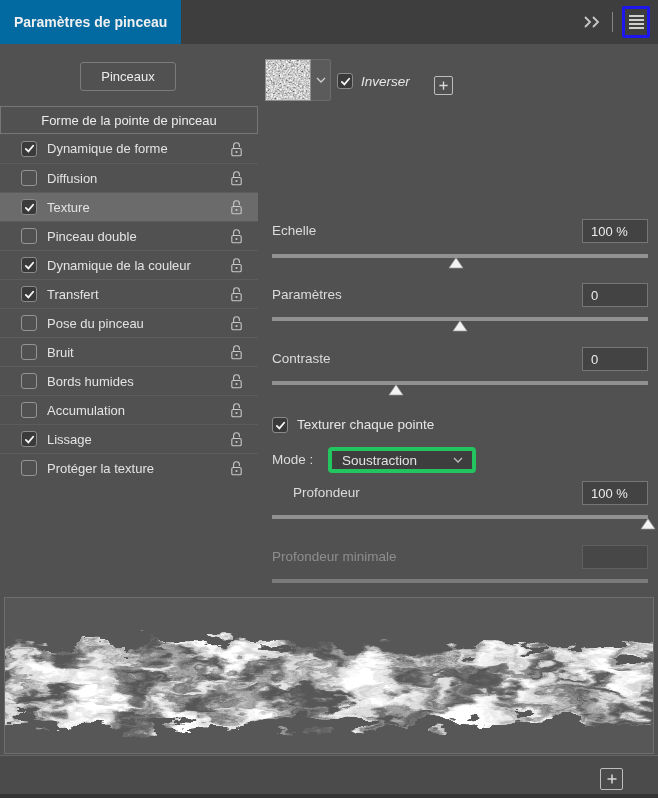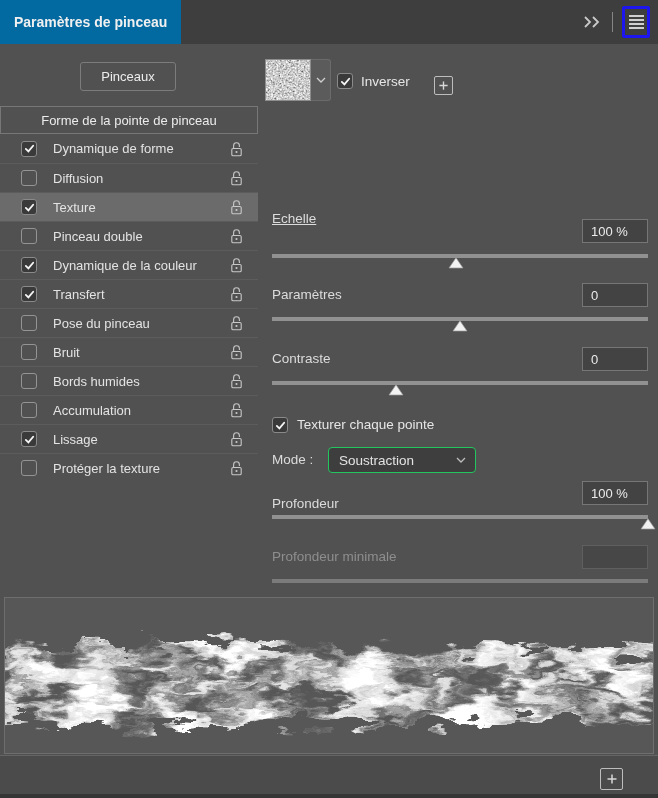--- a/index.html
+++ b/index.html
@@ -17,44 +17,44 @@
 
   
   .btn-pinceaux { position:absolute; left:80px; top:62px; width:96px; height:29px; background:#515151; border:1px solid #7c7c7c; border-radius:3px; color:#ececec; font-size:13px; display:flex; align-items:center; justify-content:center; cursor:default; }
   .tex-split { position:absolute; left:265px; top:59px; width:66px; height:42px; display:flex; }
   .tex-thumb { width:46px; height:42px; border:1px solid #8d8d8d; }
   .tex-arrow { width:20px; height:42px; background:#5b5b5b; border:1px solid #6b6b6b; border-left:none; border-radius:0 3px 3px 0; display:flex; align-items:center; justify-content:center; }
   .chk { width:16px; height:16px; border:1px solid #949494; border-radius:3px; background:transparent; display:inline-flex; align-items:center; justify-content:center; flex:0 0 16px; }
   .chk svg { visibility:hidden; }
   .chk.checked { background:#3a3a3a; border-color:#8a8a8a; }
   .chk.checked svg { visibility:visible; }
-  .inverser-row { position:absolute; left:337px; top:73px; display:flex; align-items:center; gap:8px; font-size:13.5px; color:#e6e6e6; }
+  .inverser-row { position:absolute; left:337px; top:73px; display:flex; align-items:center; gap:8px; font-size:13.5px; color:#e6e6e6;font-style:italic; }
   .plusbtn { border:1px solid #bdbdbd; border-radius:2px; background:transparent; display:flex; align-items:center; justify-content:center; }
   .plus-top { position:absolute; left:434px; top:76px; width:19px; height:19px; }
 
   
   .sidebar { position:absolute; left:0; top:106px; width:258px; }
   .sb-header { height:28px; border:1px solid #777777; display:flex; align-items:center; justify-content:center; color:#ececec; font-size:13px; }
-  .sb-row { position:relative; height:29px; display:flex; align-items:center; border-top:1px solid #5c5c5c; padding-left:21px; gap:16px; }
+  .sb-row { position:relative; height:29px; display:flex; align-items:center; border-top:1px solid #5c5c5c; padding-left:21px; gap:10px; }
   .sb-row:first-of-type { border-top:none; }
   .sb-row.selected { background:#6b6b6b; }
   .sb-label { color:#e3e3e3; font-size:13px; padding-left:0; }
   .sb-lock { position:absolute; right:14px; top:50%; transform:translateY(-50%); line-height:0; }
 
   
   .rpanel { position:absolute; left:272px; top:106px; width:376px; }
   .ctl-label { position:absolute; left:0; font-size:13.5px; color:#dcdcdc; height:24px; line-height:24px; }
   .ctl-label.disabled { color:#8e8e8e; }
   .val-input { position:absolute; right:0; width:66px; height:24px; background:#434343; border:1px solid #767676; color:#ebebeb; font-size:13px; font-family:"Liberation Sans",sans-serif; padding-left:8px; }
   .val-input:disabled { background:#474747; border-color:#5f5f5f; }
   .track { position:absolute; left:0; width:376px; height:4px; background:#919191; }
   .track.disabled { background:#7b7b7b; }
   .thumb { position:absolute; width:16px; height:12px; transform:translateX(-50%); line-height:0; }
   .cb-row { position:absolute; left:0; display:flex; align-items:flex-start; gap:9px; font-size:13.5px; color:#e6e6e6; }
-  .dd { position:absolute; height:26px; background:#3e3e3e; border:1px solid #22c55e; border-radius:4px; display:flex; align-items:center; padding:0 10px; color:#e3e3e3; font-size:13.5px; }
+  .dd { position:absolute; height:26px; background:#3e3e3e; border:4px solid #22c55e; border-radius:4px; display:flex; align-items:center; padding:0 10px; color:#e3e3e3; font-size:13.5px; }
   .dd .dd-chev { position:absolute; right:9px; top:50%; transform:translateY(-50%); line-height:0; }
 
   
   .preview { position:absolute; left:4px; top:597px; width:650px; height:157px; background:#575757; border:1px solid #6e6e6e; }
   .preview svg { display:block; }
 
   
   .bottombar { position:absolute; left:0; top:755px; width:658px; height:43px; background:#4b4b4b; border-top:1px solid #656565; }
   .plus-bottom { position:absolute; left:600px; top:12px; width:23px; height:22px; }
   .bottom-strip { position:absolute; left:0; bottom:0; width:658px; height:4px; background:#353535; }
@@ -285,21 +285,21 @@
               <rect x="2.8" y="8" width="9.4" height="7.2" rx="1.3" fill="none" stroke="#c8c8c8" stroke-width="1.1"></rect>
               <circle cx="7.5" cy="11.5" r="1.1" fill="#c8c8c8"></circle>
               <path d="M4.6 8 V5.2 a2.9 2.9 0 0 1 5.8 0 V6.4" fill="none" stroke="#c8c8c8" stroke-width="1.1"></path>
             </svg></span>
         </div>
       </div>
   </div>
 
   <div class="rpanel">
 
-    <span class="ctl-label" style="top:101px;text-decoration:underline;">Echelle</span>
+    <span class="ctl-label" style="top:113px;">Echelle</span>
     <input class="val-input" style="top: 113px;" value="100 %">
     <div class="track" style="top:148px;"></div>
     <span class="thumb" style="top: 151px; left: 49%;">
       <svg width="16" height="12" viewBox="0 0 16 12">
           <path d="M8 0.8 L15 11 L1 11 Z" fill="#f2f2f2" stroke="#9c9c9c" stroke-width="0.7" stroke-linejoin="round"></path>
         </svg>
     </span>
 
     <span class="ctl-label" style="top:177px;">Paramètres</span>
     <input class="val-input" style="top: 177px;" value="0">
@@ -331,21 +331,21 @@
     <span class="ctl-label" style="top:341px; height:26px; line-height:26px;">Mode :</span>
     <div class="dd" style="top:341px; left:56px; width:148px;">
       <span>Soustraction</span>
       <span class="dd-chev">
         <svg width="10" height="6" viewBox="0 0 10 6">
             <path d="M1 1 L5 5 L9 1" stroke="#bdbdbd" stroke-width="1.3" fill="none"></path>
           </svg>
       </span>
     </div>
 
-    <span class="ctl-label" style="top:386px;">Profondeur</span>
+    <span class="ctl-label" style="top:375px;margin-left:21px;">Profondeur</span>
     <input class="val-input" style="top: 375px;" value="100 %">
     <div class="track" style="top:409px;"></div>
     <span class="thumb" style="top: 412px; left: 100%;">
       <svg width="16" height="12" viewBox="0 0 16 12">
           <path d="M8 0.8 L15 11 L1 11 Z" fill="#f2f2f2" stroke="#9c9c9c" stroke-width="0.7" stroke-linejoin="round"></path>
         </svg>
     </span>
 
     <span class="ctl-label disabled" style="top:439px;">Profondeur minimale</span>
     <input class="val-input" style="top: 439px;" disabled="" value="">

